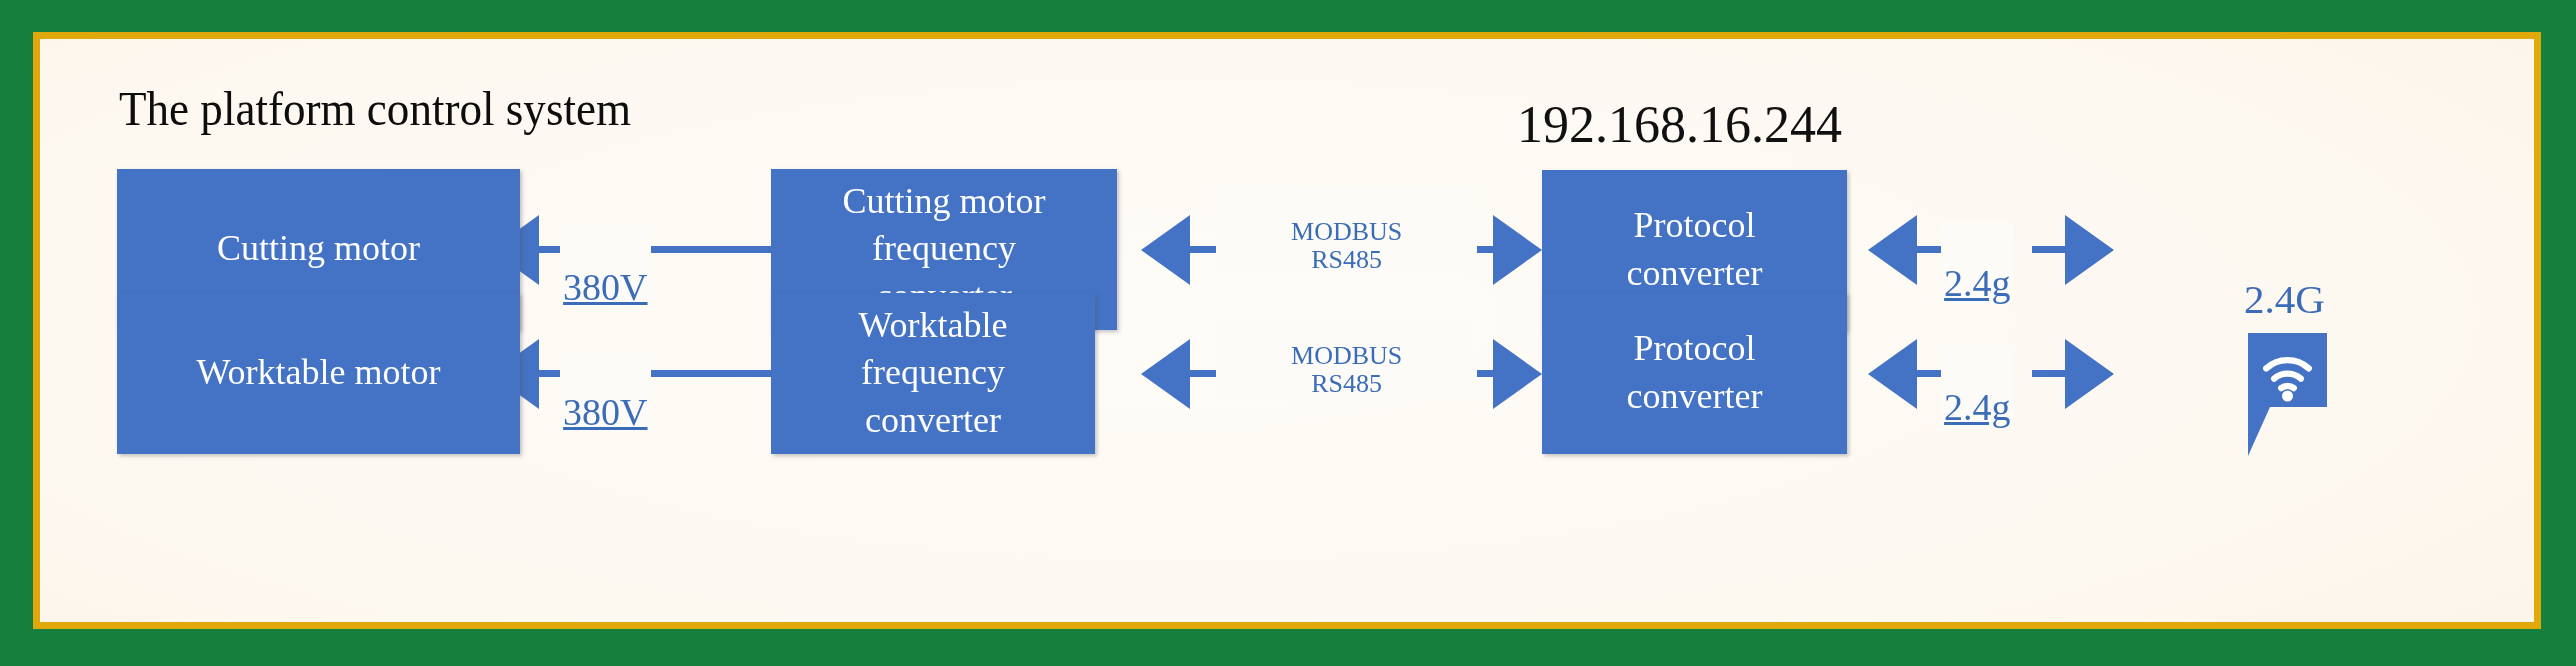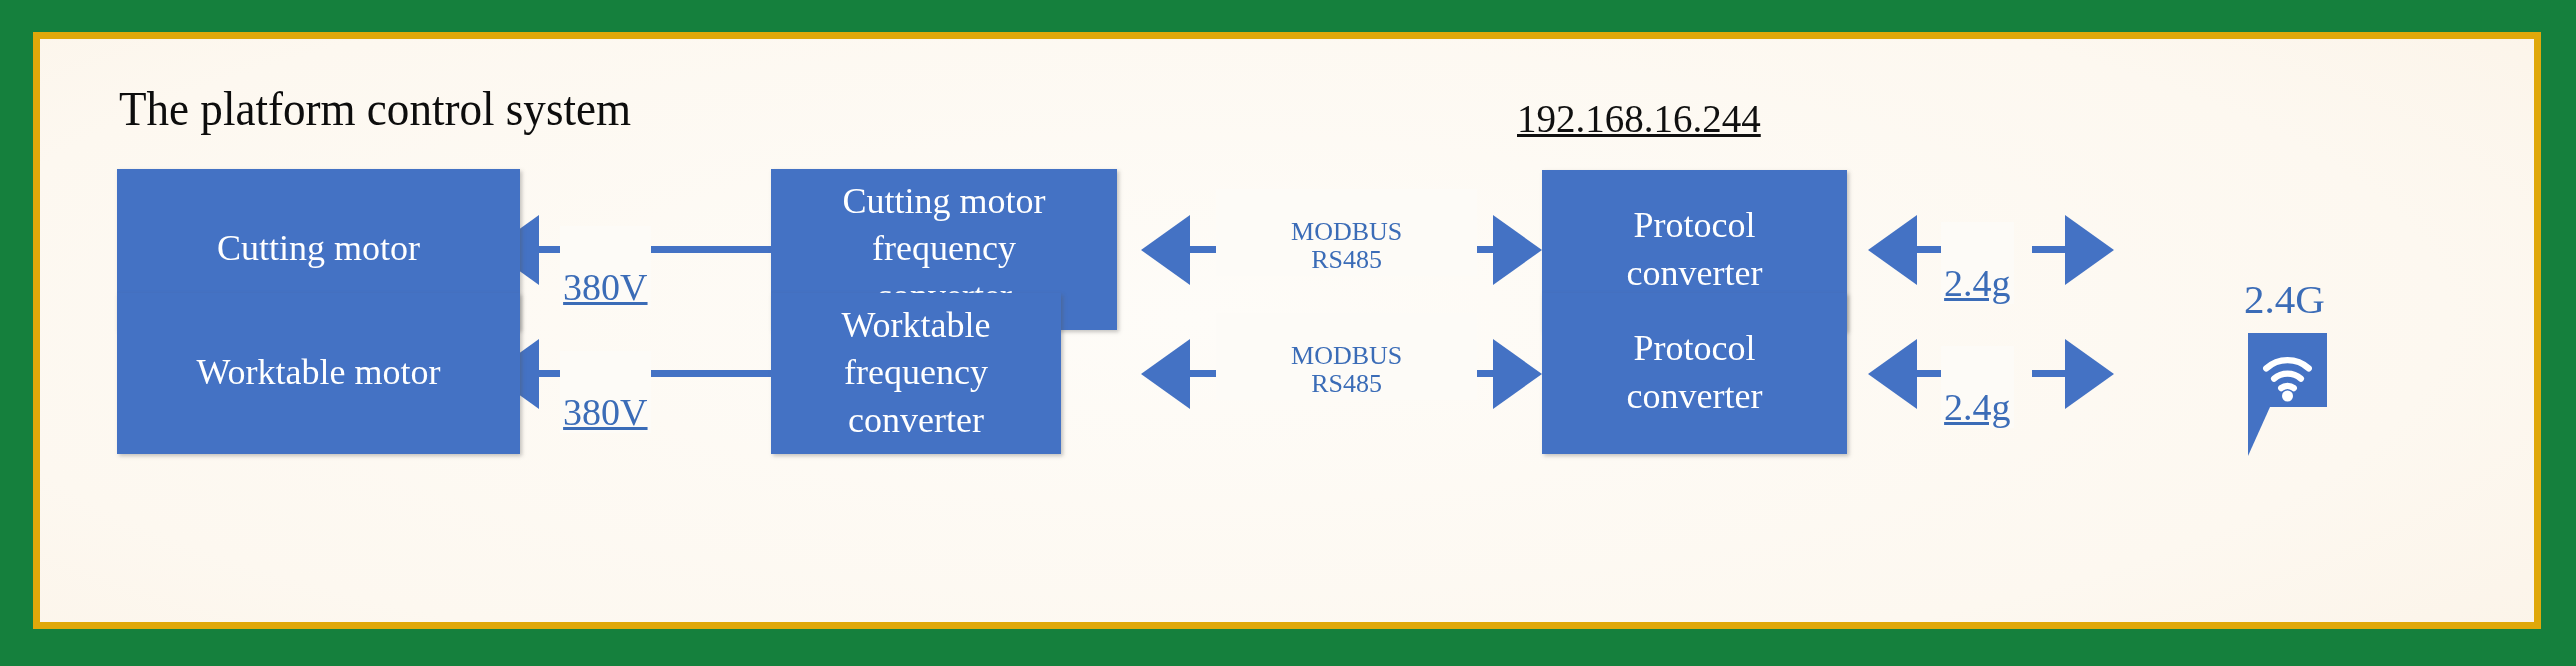--- a/index.html
+++ b/index.html
@@ -65,26 +65,25 @@
     line-height: 1.32;
     box-shadow: 2.4px 2.4px 3.9px rgba(90,90,90,0.35);
     padding: 0 7.9px;
     z-index: 5;
   }
 
   
   .iplabel {
     position: absolute;
     color: #101010;
-    font-size: 39px;
+    font-size: 52px;
     line-height: 1;
     white-space: nowrap;
     font-family: "Liberation Serif", "DejaVu Serif", serif;
     z-index: 6;
-    text-decoration: underline;
   }
 
   
   .link {
     position: absolute;
     background: #4472C4;
     height: 7px;
     z-index: 3;
   }
 
@@ -220,21 +219,21 @@
     <div class="box" style="left:77px; top:254px; width:403px; height:161px;text-align:right;">
       <span>Worktable motor</span>
     </div>
 
     <div class="link" style="left:498px; top:331px; width:236px;"></div>
     <div class="tri-left" style="left:450px; top:300px;"></div>
     <div class="edgelabel small" style="left:520px; top:312px;">
       <span>380V</span>
     </div>
 
-    <div class="box" style="left:731px; top:254px; width:290px; height:161px;">
+    <div class="box" style="left:731px; top:254px; width:324px; height:161px;">
       <span style="white-space:pre-line;">Worktable
 frequency
 converter</span>
     </div>
 
     <div class="tri-left" style="left:1101px; top:300px;"></div>
     <div class="link" style="left:1146px; top:331px; width:47px;"></div>
     <div class="link" style="left:1409px; top:331px; width:47px;"></div>
     <div class="tri-right" style="left:1453px; top:300px;"></div>
     <div class="edgelabel" style="left:1176px; top:274px; width:252px;">

